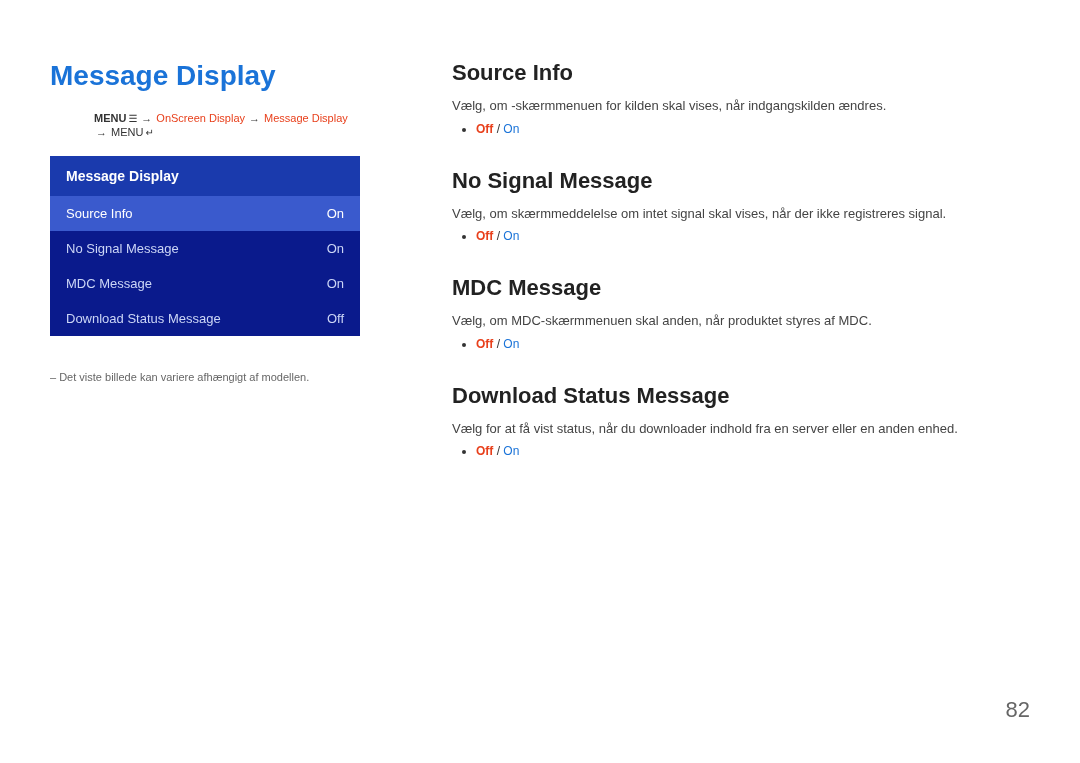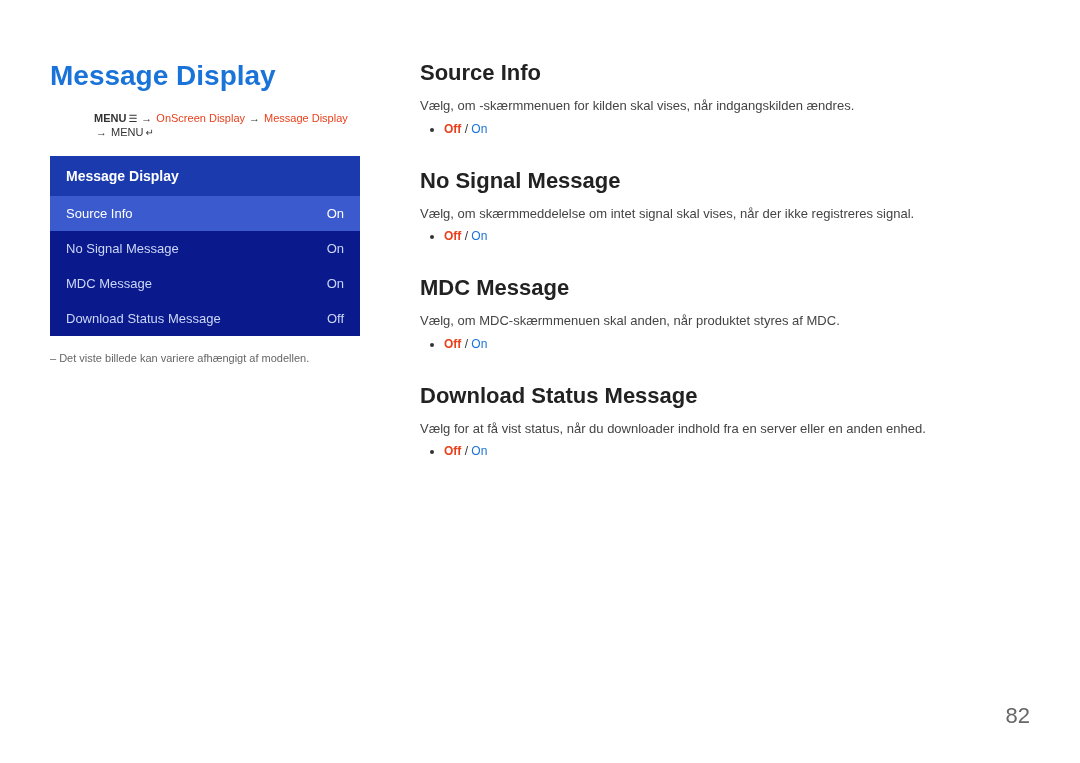--- a/index.html
+++ b/index.html
@@ -8,21 +8,21 @@
       font-family: 'Arial', sans-serif;
       color: #333;
       width: 1080px;
       min-height: 763px;
       position: relative;
     }
 
     .page-container {
       display: flex;
       padding: 60px 50px 40px 50px;
-      gap: 60px;
+      gap: 92px;
     }
 
     
     .left-col {
       width: 310px;
       flex-shrink: 0;
     }
 
     .page-title {
       font-size: 28px;
@@ -87,21 +87,21 @@
     .menu-item .value {
       color: #ccd6f6;
       font-size: 13px;
     }
 
     .menu-item.active .value {
       color: #ffffff;
     }
 
     .footnote {
-      margin-top: 16px;
+      margin-top: 35px;
       font-size: 11px;
       color: #666;
     }
 
     
     .right-col {
       flex: 1;
       padding-top: 0;
     }
 
@@ -138,21 +138,21 @@
       font-weight: bold;
     }
 
     .on-text {
       color: #1a73d8;
     }
 
     
     .page-number {
       position: absolute;
-      bottom: 34px;
+      bottom: 40px;
       right: 50px;
       font-size: 22px;
       color: #666;
     }
   </style>
 </head>
 <body>
 
 <div class="page-container">
 

